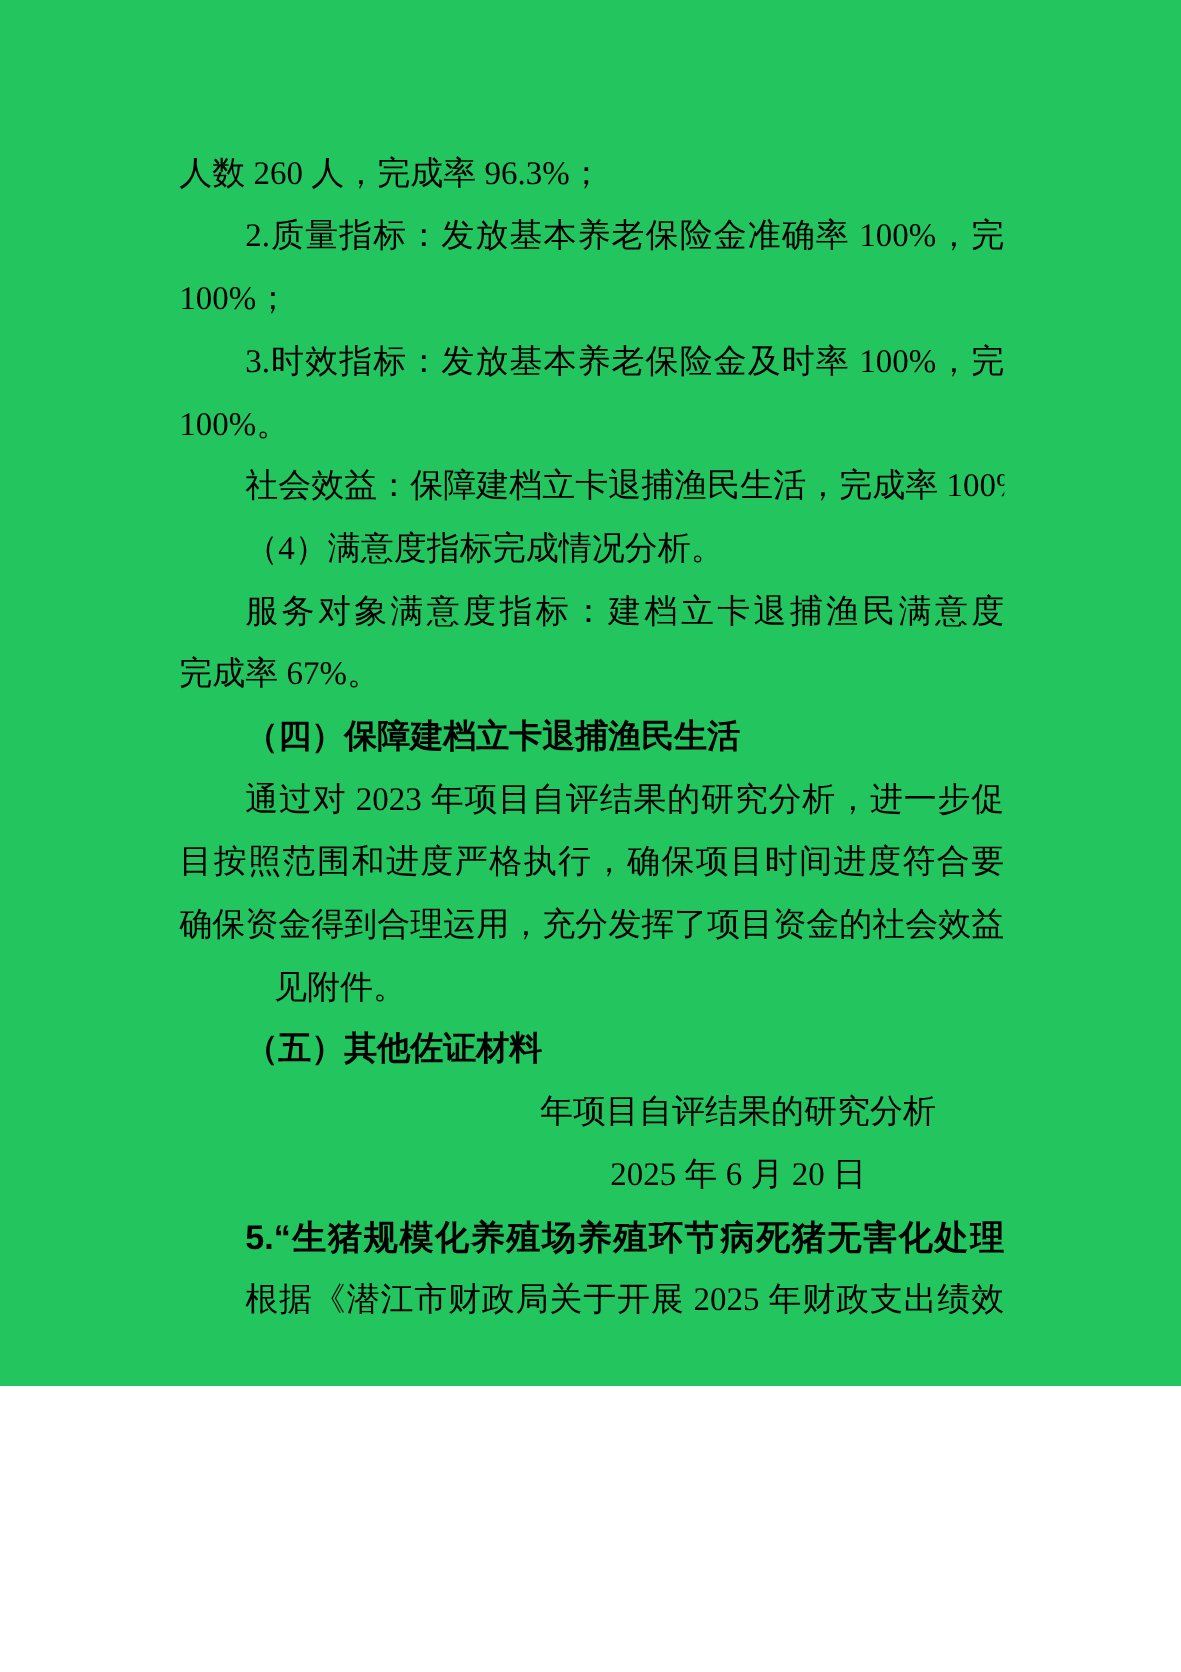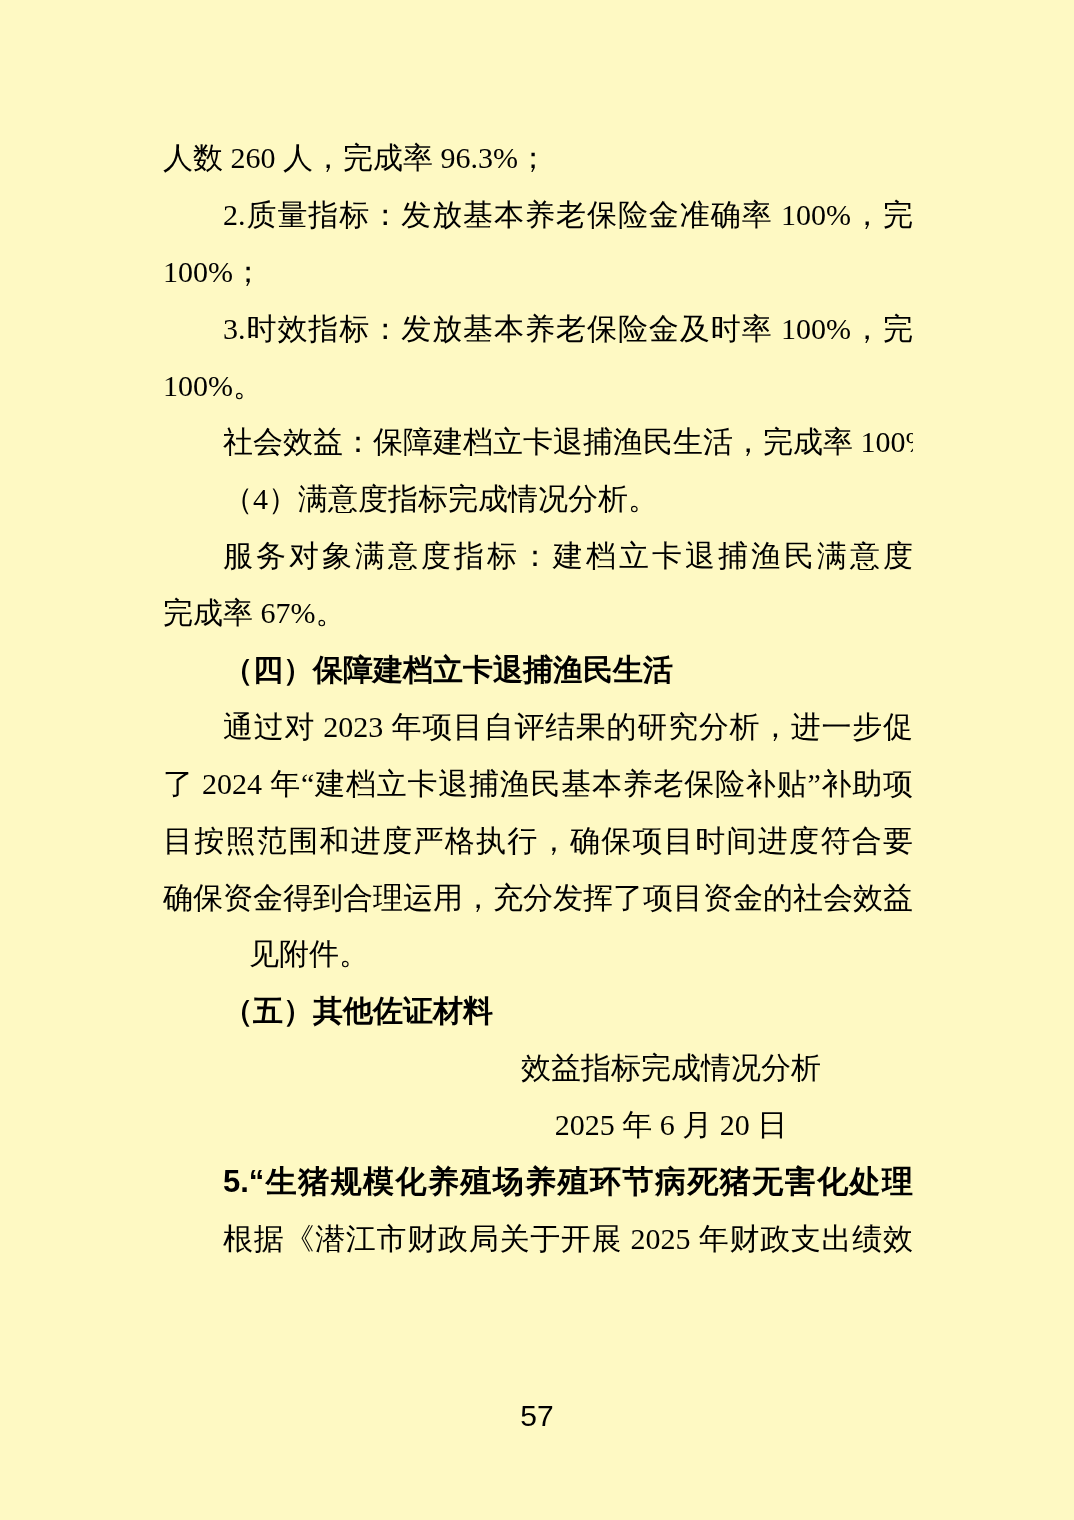--- a/index.html
+++ b/index.html
@@ -5,22 +5,22 @@
   html, body {
     margin: 0;
     padding: 0;
     background: #ffffff;
     color: #000000;
     font-family: "Liberation Serif", "DejaVu Serif", serif;
   }
   .page {
     position: relative;
     width: 1074px;
-    height: 1520px;
-    background: #fef9c3;
+    height: 1260px;
+    background: #22c55e;
     overflow: hidden;
   }
   .content {
     padding: 130px 161px 0 163px;
   }
   .line {
     font-size: 30px;
     line-height: 56.9px;
     height: 56.9px;
     text-align: left;
@@ -66,26 +66,25 @@
     <div class="line fill indent">2.质量指标：发放基本养老保险金准确率 100%，完成率</div>
     <div class="line">100%；</div>
     <div class="line fill indent">3.时效指标：发放基本养老保险金及时率 100%，完成率</div>
     <div class="line">100%。</div>
     <div class="line indent">社会效益：保障建档立卡退捕渔民生活，完成率 100%。</div>
     <div class="line indent">（4）满意度指标完成情况分析。</div>
     <div class="line fill indent">服务对象满意度指标：建档立卡退捕渔民满意度 95%，</div>
     <div class="line">完成率 67%。</div>
     <div class="line indent bold-serif">（四）保障建档立卡退捕渔民生活</div>
     <div class="line fill indent">通过对 2023 年项目自评结果的研究分析，进一步促进</div>
-    <div class="line fill">了 2024 年“建档立卡退捕渔民基本养老保险补贴”补助项</div>
     <div class="line fill">目按照范围和进度严格执行，确保项目时间进度符合要求，</div>
     <div class="line">确保资金得到合理运用，充分发挥了项目资金的社会效益。</div>
     <div class="line indent-big">见附件。</div>
     <div class="line indent bold-serif">（五）其他佐证材料</div>
-    <div class="line sig">效益指标完成情况分析</div>
+    <div class="line sig">年项目自评结果的研究分析</div>
     <div class="line sig">2025 年 6 月 20 日</div>
     <div class="line fill indent heading">5.“生猪规模化养殖场养殖环节病死猪无害化处理地方</div>
     <div class="line fill indent">根据《潜江市财政局关于开展 2025 年财政支出绩效评</div>
 
   </div>
 
   <div class="page-number">57</div>
 </div>
 
 </body></html>

